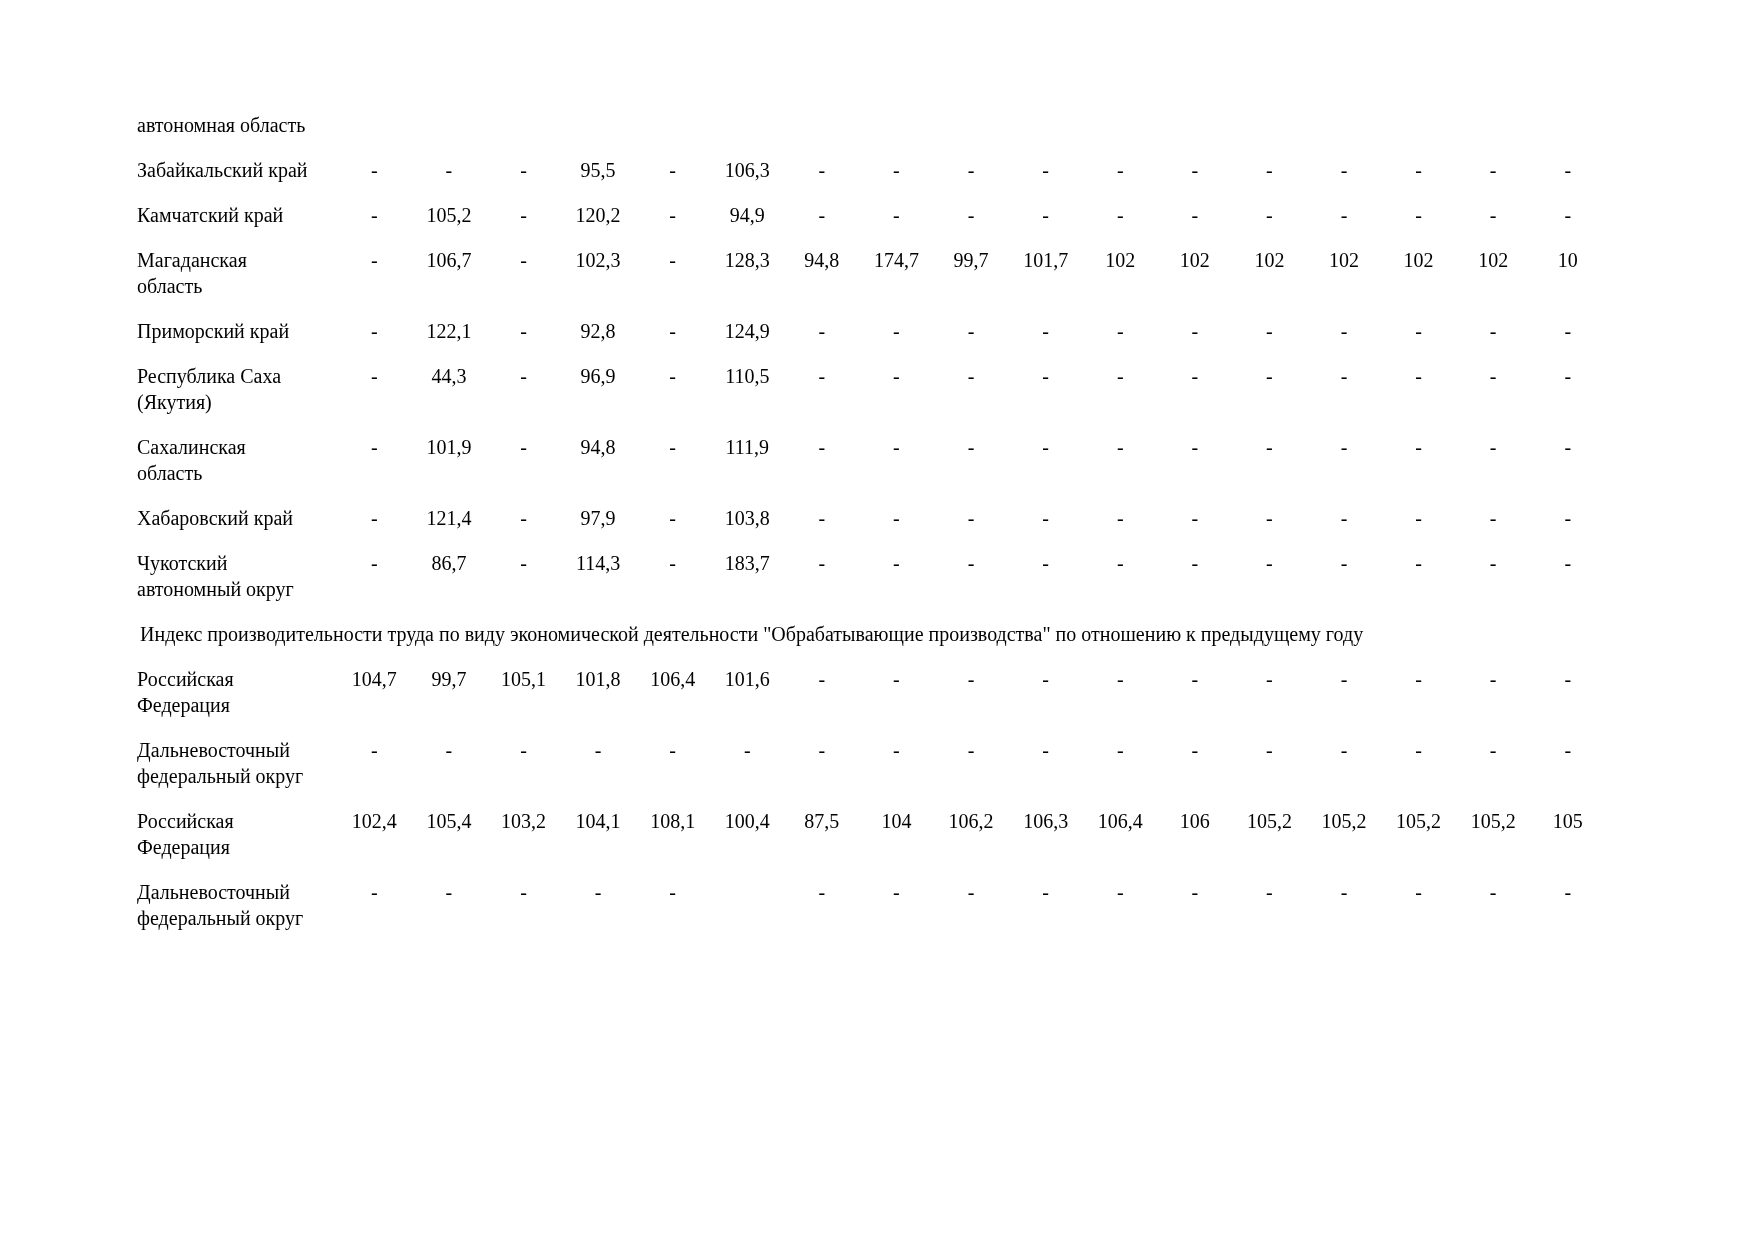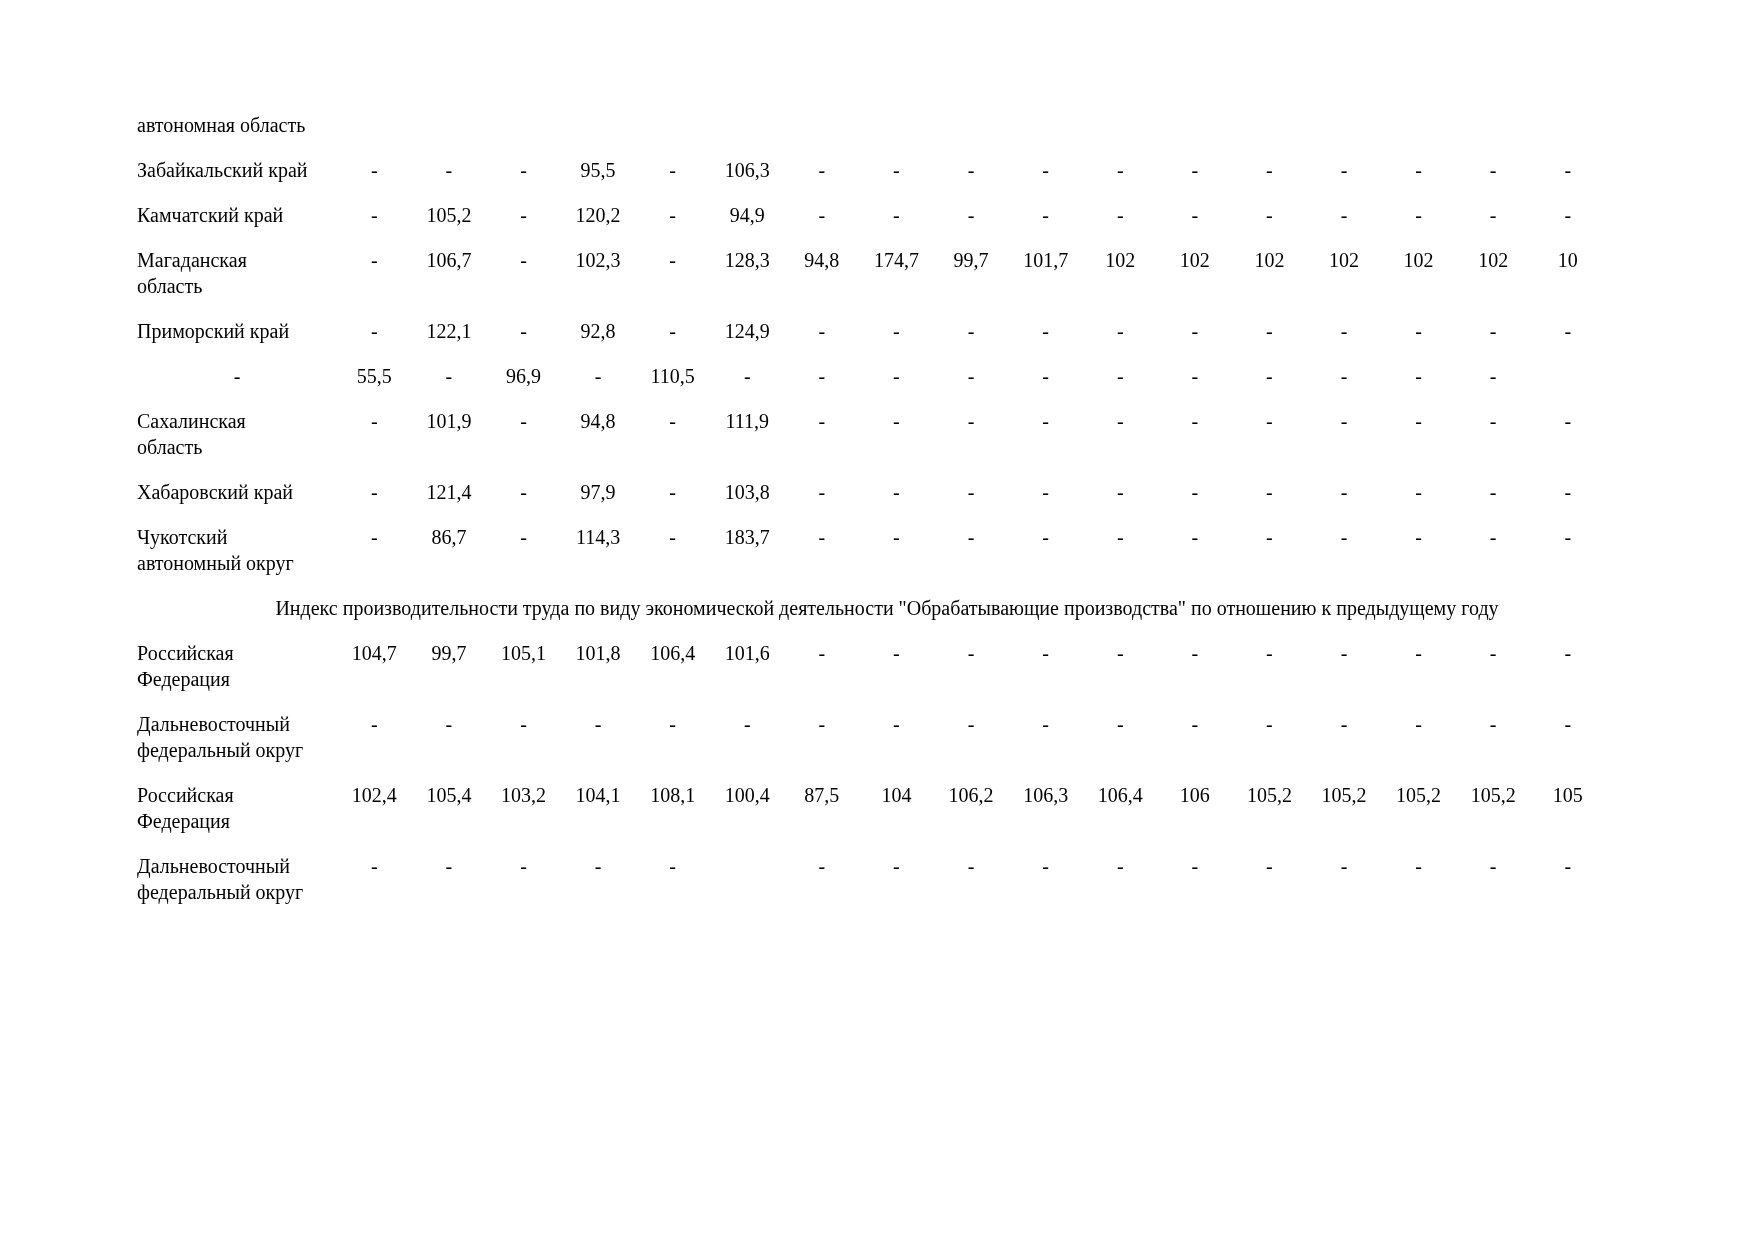--- a/index.html
+++ b/index.html
@@ -38,21 +38,21 @@
     text-align: left;
     white-space: pre-line;
     padding-right: 8px;
   }
   .cell {
     text-align: center;
     white-space: nowrap;
     overflow: hidden;
   }
   .heading {
-    text-align: center;
+    text-align: left;
     padding-left: 140px;
     padding-right: 120px;
     margin-bottom: 19px;
     white-space: pre-line;
   }
 </style>
 </head>
 <body>
 
 <div class="page">
@@ -134,22 +134,24 @@
       <div class="cell">-</div>
       <div class="cell">-</div>
       <div class="cell">-</div>
       <div class="cell">-</div>
       <div class="cell">-</div>
       <div class="cell">-</div>
       <div class="cell">-</div>
       <div class="cell">-</div>
     </div>
     <div class="row">
-      <div class="cell">-</div>
-      <div class="cell">55,5</div>
+      <div class="name">Республика Саха
+(Якутия)</div>
+      <div class="cell">-</div>
+      <div class="cell">44,3</div>
       <div class="cell">-</div>
       <div class="cell">96,9</div>
       <div class="cell">-</div>
       <div class="cell">110,5</div>
       <div class="cell">-</div>
       <div class="cell">-</div>
       <div class="cell">-</div>
       <div class="cell">-</div>
       <div class="cell">-</div>
       <div class="cell">-</div>

